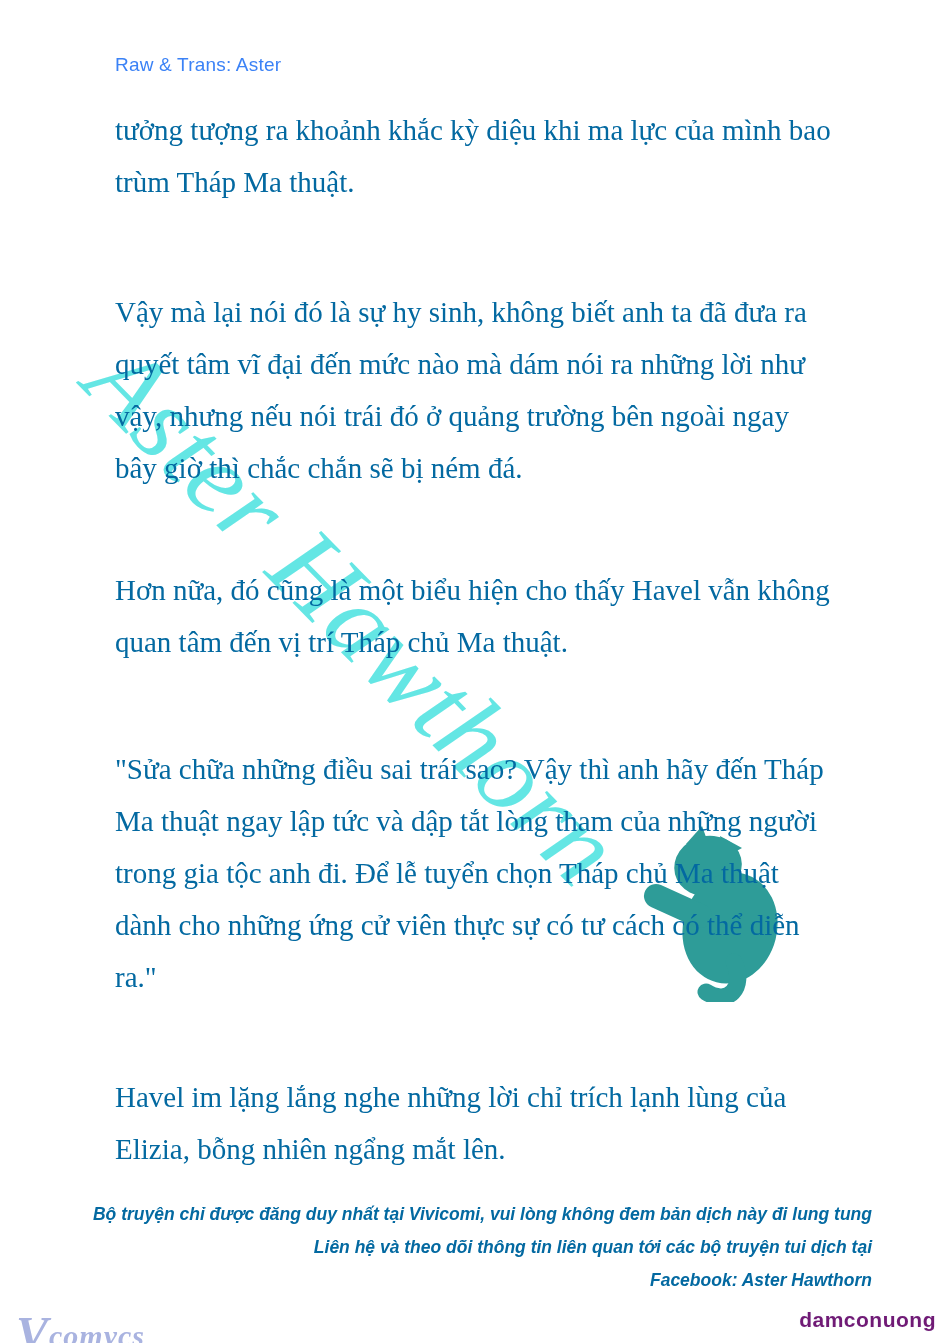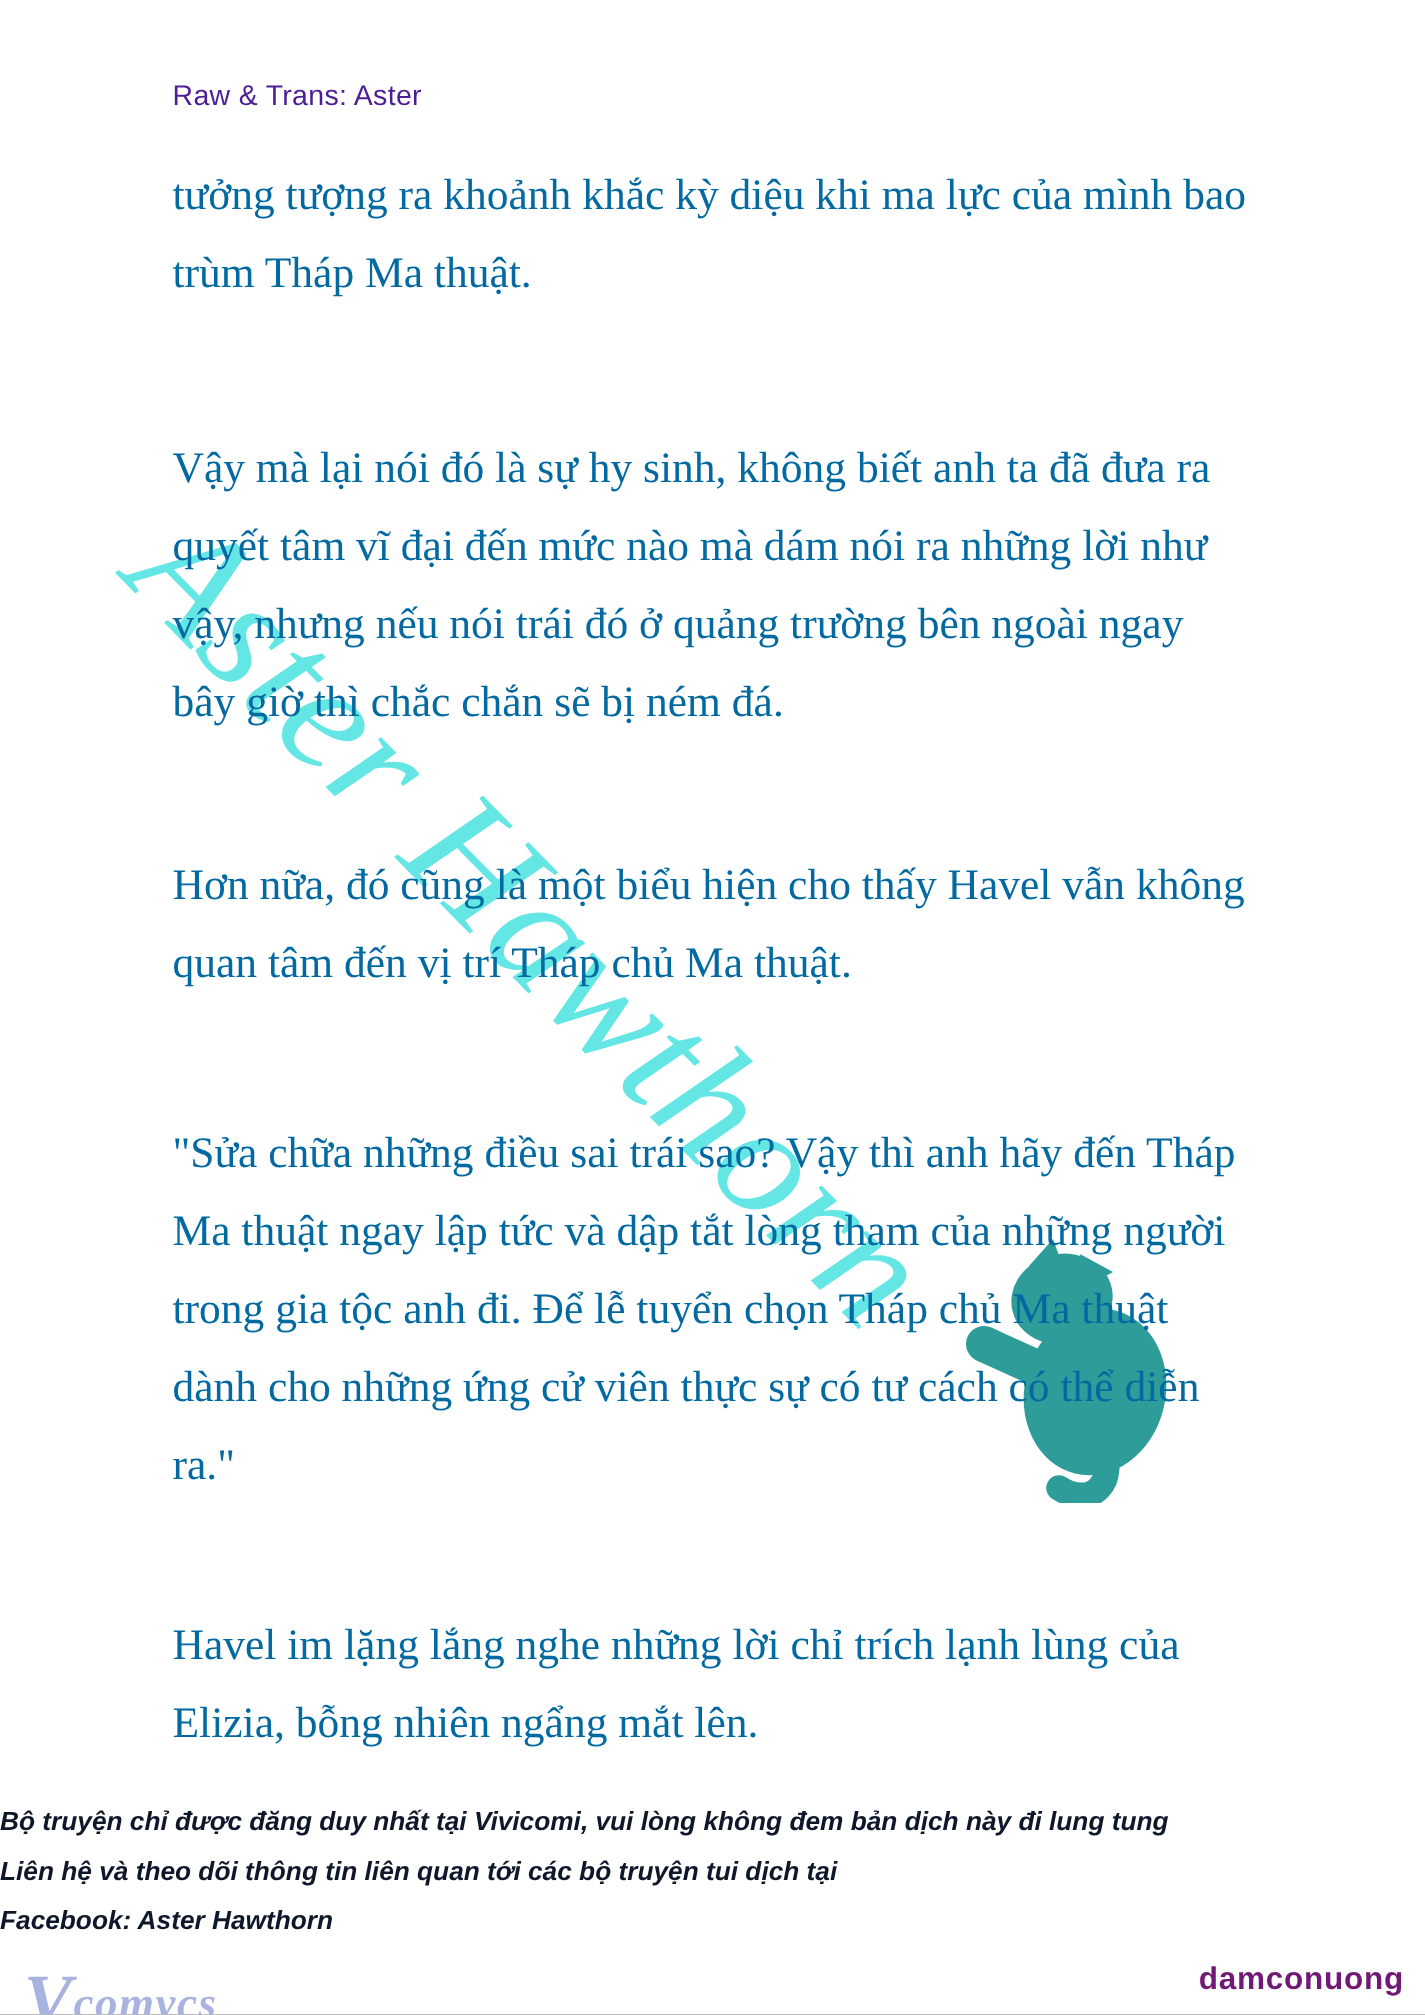--- a/index.html
+++ b/index.html
@@ -6,21 +6,21 @@
   .page{
     position:relative;
     width:950px;height:1343px;
     background:#ffffff;
     overflow:hidden;
     font-family:"Liberation Serif", serif;
   }
   .credit{
     position:absolute;left:115px;top:54px;
     font-family:"Liberation Sans", sans-serif;
-    font-size:19px;color:#4c1d95;letter-spacing:.2px;
+    font-size:19px;color:#3b82f6;letter-spacing:.2px;
   }
   
   .wm-layer{position:absolute;inset:0;z-index:1;}
   .wm-text{
     position:absolute;left:150px;top:318px;
     transform:rotate(45.5deg);transform-origin:left top;
     font-family:"Liberation Serif", serif;
     font-style:italic;
     font-size:108px;letter-spacing:1px;
     color:#64e6e4;white-space:nowrap;
@@ -30,24 +30,24 @@
   .content{
     position:absolute;left:115px;top:104px;width:715px;z-index:2;
     font-size:29px;color:#0369a1;
   }
   .para{margin:0;}
   .para .line{line-height:52px;height:52px;white-space:nowrap;}
   .gap-a{height:78px;} .gap-b{height:70px;} .gap-c{height:75px;} .gap-d{height:68px;}
   
   .footer{
     position:absolute;left:0;top:1198px;width:872px;z-index:2;
-    text-align:left;
+    text-align:right;
     font-family:"Liberation Sans", sans-serif;
     font-weight:bold;font-style:italic;
-    font-size:17.5px;color:#0f172a;
+    font-size:17.5px;color:#0369a1;
   }
   .footer .fline{line-height:33px;}
   .site-logo{
     position:absolute;left:16px;top:1284px;z-index:2;
     font-family:"Liberation Serif", serif;
     font-style:italic;font-weight:bold;
     color:#a9b3e0;letter-spacing:1px;
     font-size:30px;line-height:44px;margin-top:28px;
   }
   .site-logo .big-v{font-size:48px;vertical-align:-4px;}

